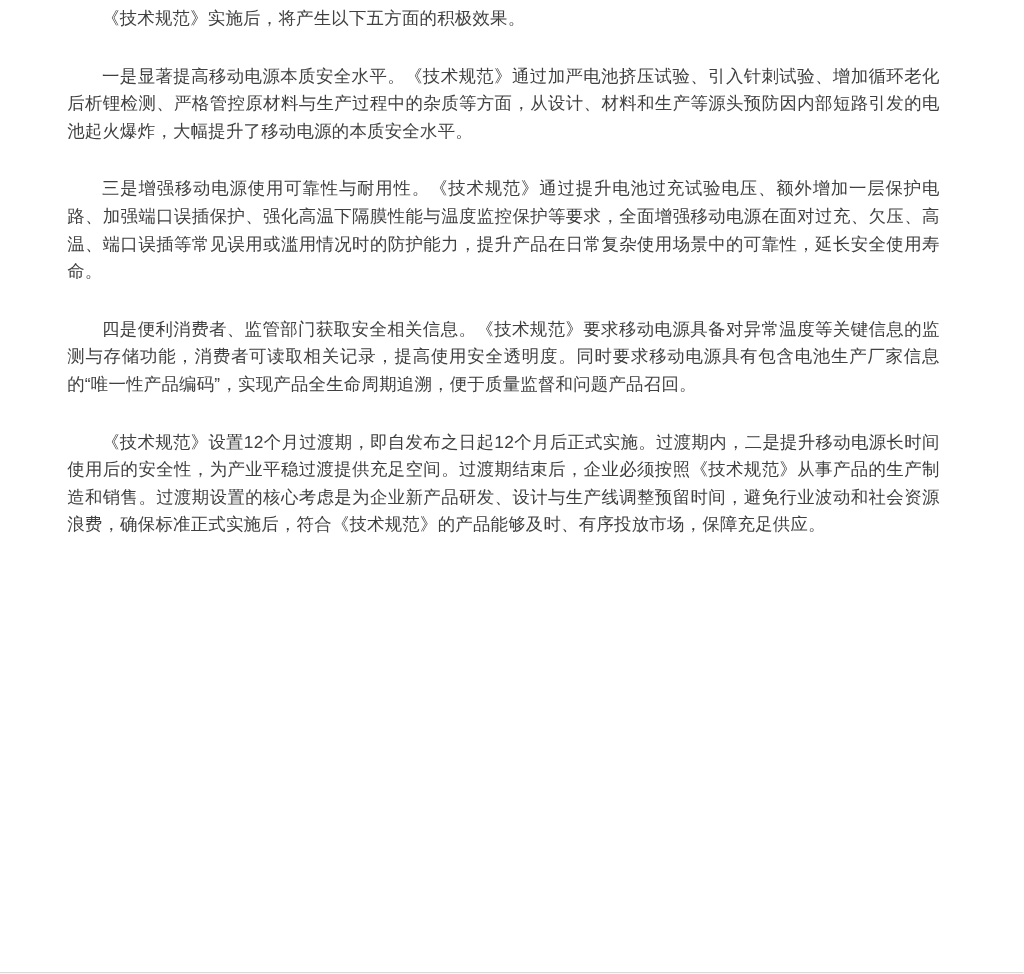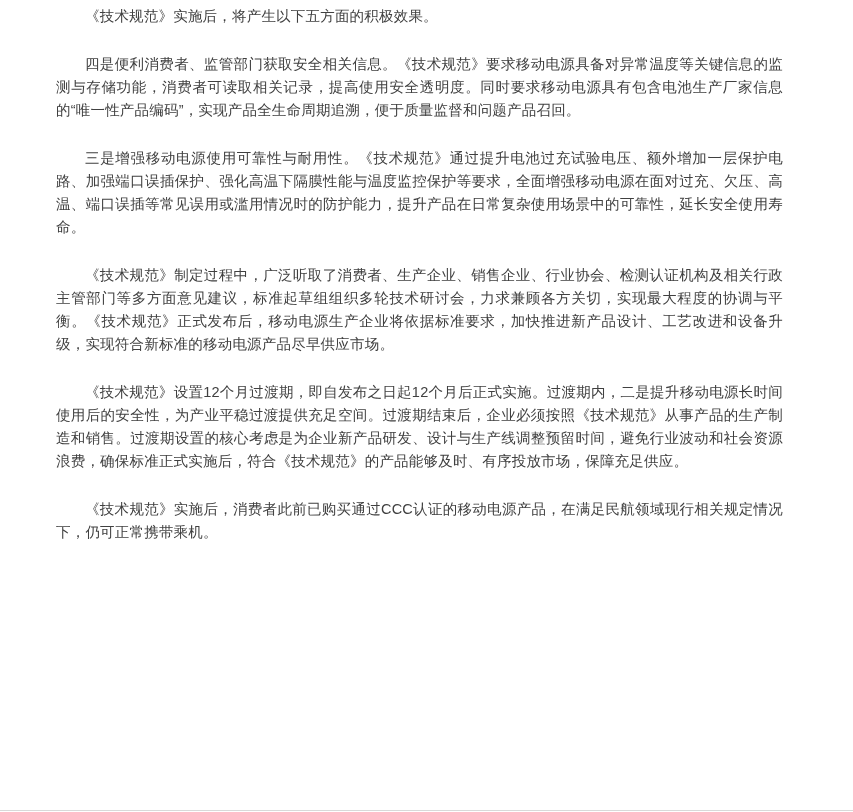--- a/index.html
+++ b/index.html
@@ -36,20 +36,19 @@
     bottom: 1px;
     height: 0;
     border-top: 1px solid #d9d9d9;
   }
 </style>
 </head>
 <body>
 
 <div class="article">
   <p>《技术规范》实施后，将产生以下五方面的积极效果。</p>
+  <p>一是显著提高移动电源本质安全水平。《技术规范》通过加严电池挤压试验、引入针刺试验、增加循环老化后析锂检测、严格管控原材料与生产过程中的杂质等方面，从设计、材料和生产等源头预防因内部短路引发的电池起火爆炸，大幅提升了移动电源的本质安全水平。</p>
+  <p>三是增强移动电源使用可靠性与耐用性。《技术规范》通过提升电池过充试验电压、额外增加一层保护电路、加强端口误插保护、强化高温下隔膜性能与温度监控保护等要求，全面增强移动电源在面对过充、欠压、高温、端口误插等常见误用或滥用情况时的防护能力，提升产品在日常复杂使用场景中的可靠性，延长安全使用寿命。</p>
   <p>四是便利消费者、监管部门获取安全相关信息。《技术规范》要求移动电源具备对异常温度等关键信息的监测与存储功能，消费者可读取相关记录，提高使用安全透明度。同时要求移动电源具有包含电池生产厂家信息的“唯一性产品编码”，实现产品全生命周期追溯，便于质量监督和问题产品召回。</p>
-  <p>三是增强移动电源使用可靠性与耐用性。《技术规范》通过提升电池过充试验电压、额外增加一层保护电路、加强端口误插保护、强化高温下隔膜性能与温度监控保护等要求，全面增强移动电源在面对过充、欠压、高温、端口误插等常见误用或滥用情况时的防护能力，提升产品在日常复杂使用场景中的可靠性，延长安全使用寿命。</p>
-  <p>《技术规范》制定过程中，广泛听取了消费者、生产企业、销售企业、行业协会、检测认证机构及相关行政主管部门等多方面意见建议，标准起草组组织多轮技术研讨会，力求兼顾各方关切，实现最大程度的协调与平衡。《技术规范》正式发布后，移动电源生产企业将依据标准要求，加快推进新产品设计、工艺改进和设备升级，实现符合新标准的移动电源产品尽早供应市场。</p>
   <p>《技术规范》设置12个月过渡期，即自发布之日起12个月后正式实施。过渡期内，二是提升移动电源长时间使用后的安全性，为产业平稳过渡提供充足空间。过渡期结束后，企业必须按照《技术规范》从事产品的生产制造和销售。过渡期设置的核心考虑是为企业新产品研发、设计与生产线调整预留时间，避免行业波动和社会资源浪费，确保标准正式实施后，符合《技术规范》的产品能够及时、有序投放市场，保障充足供应。</p>
-  <p>《技术规范》实施后，消费者此前已购买通过CCC认证的移动电源产品，在满足民航领域现行相关规定情况下，仍可正常携带乘机。</p>
 </div>
 
 <div class="bottom-divider"></div>
 
 </body></html>

